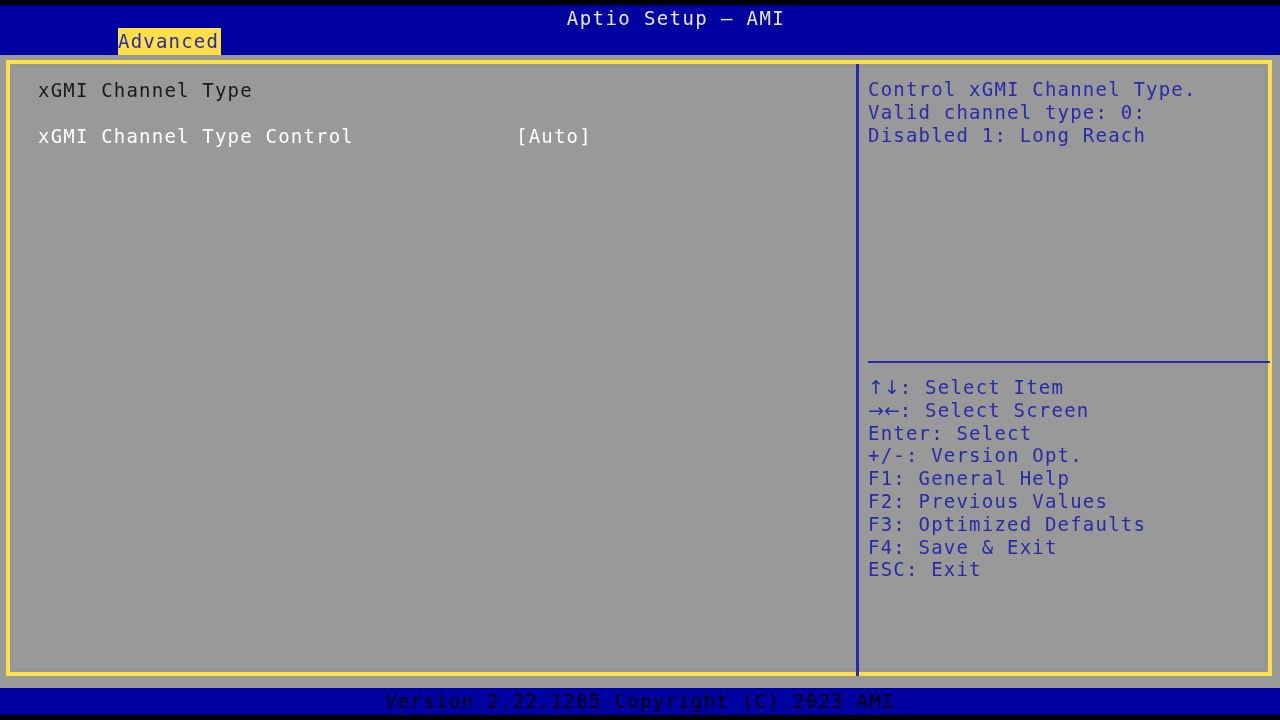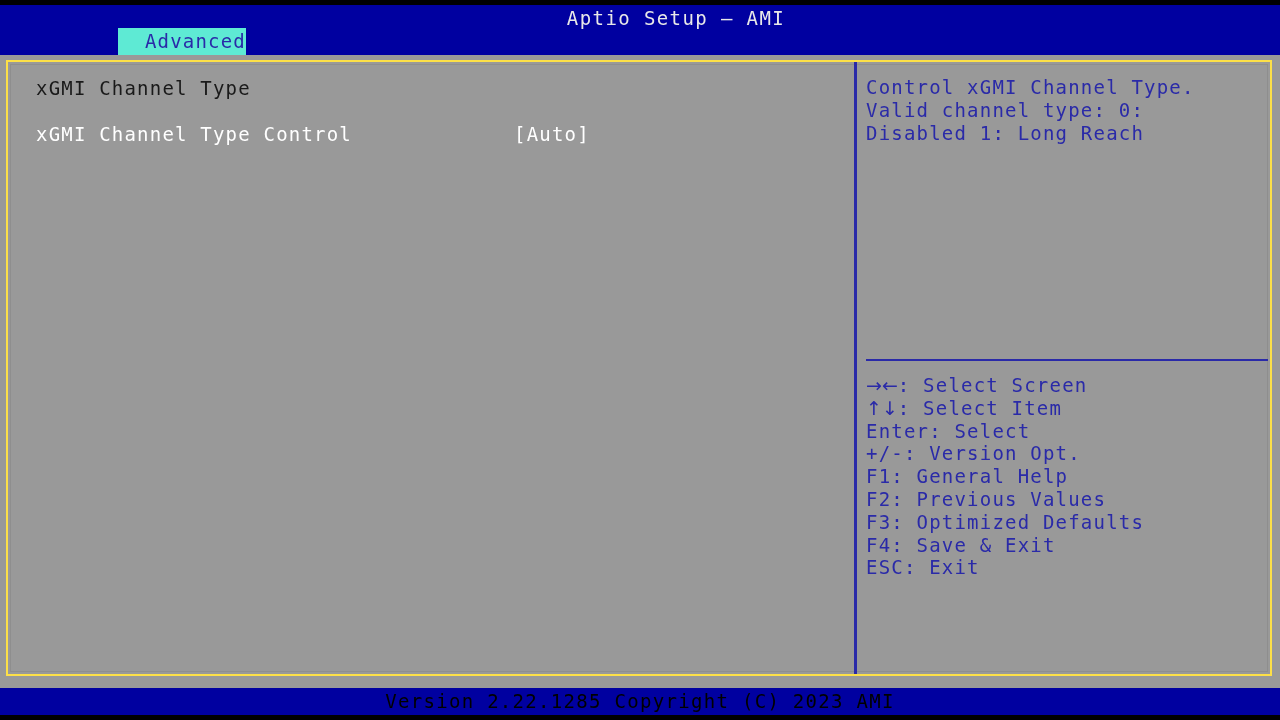--- a/index.html
+++ b/index.html
@@ -50,36 +50,36 @@
     padding-left: 36px;
   }
   .tab-row {
     position: absolute;
     left: 0; top: 28px;
     width: 1280px; height: 27px;
   }
   .tab {
     position: absolute;
     left: 118px; top: 0;
-    width: 128px; height: 27px;
-    background: #5eead4;
+    width: 103px; height: 27px;
+    background: #fde047;
     color: #2a2aa8;
     font-size: 19px;
     line-height: 27px;
-    text-align: right;
+    text-align: left;
     letter-spacing: 1.2px;
     white-space: pre;
   }
 
   
   .frame {
     position: absolute;
     left: 6px; top: 60px;
     width: 1266px; height: 616px;
-    border: 2px solid #fde047;
+    border: 4px solid #fde047;
     box-sizing: border-box;
     background: #999999;
   }
   .frame-inner {
     position: absolute;
     left: 2px; top: 2px;
     right: 2px; bottom: 2px;
     border: 1px solid #8e8e8e;
     box-sizing: border-box;
   }
@@ -219,22 +219,22 @@
 
       <div class="help-text">
         <div>Control xGMI Channel Type.</div>
         <div>Valid channel type: 0:</div>
         <div>Disabled 1: Long Reach</div>
       </div>
 
       <div class="h-divider"></div>
 
       <div class="key-legend">
+        <div><span class="glyph">↑↓</span><span>: Select Item</span></div>
         <div><span class="glyph">→←</span><span>: Select Screen</span></div>
-        <div><span class="glyph">↑↓</span><span>: Select Item</span></div>
         <div><span>Enter: Select</span></div>
         <div><span>+/-: Version Opt.</span></div>
         <div><span>F1: General Help</span></div>
         <div><span>F2: Previous Values</span></div>
         <div><span>F3: Optimized Defaults</span></div>
         <div><span>F4: Save &amp; Exit</span></div>
         <div><span>ESC: Exit</span></div>
       </div>
 
     </div>

